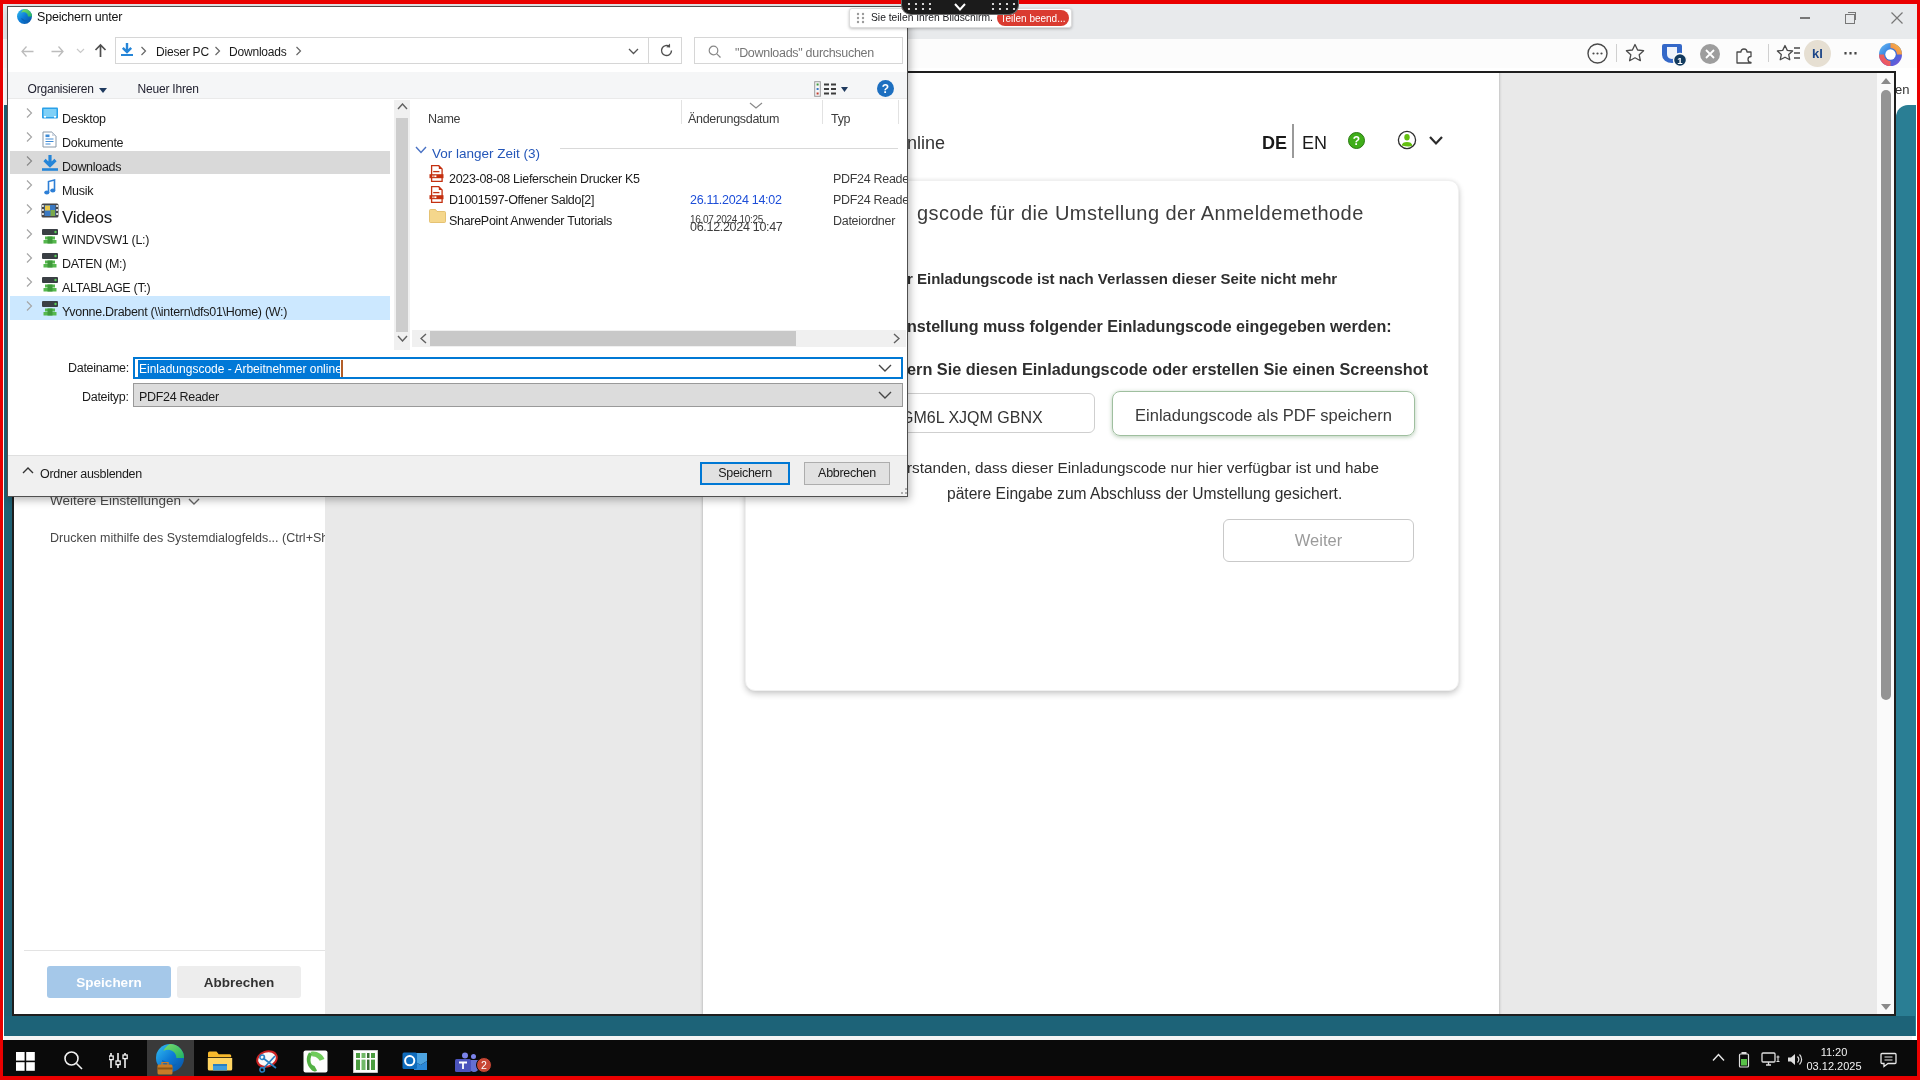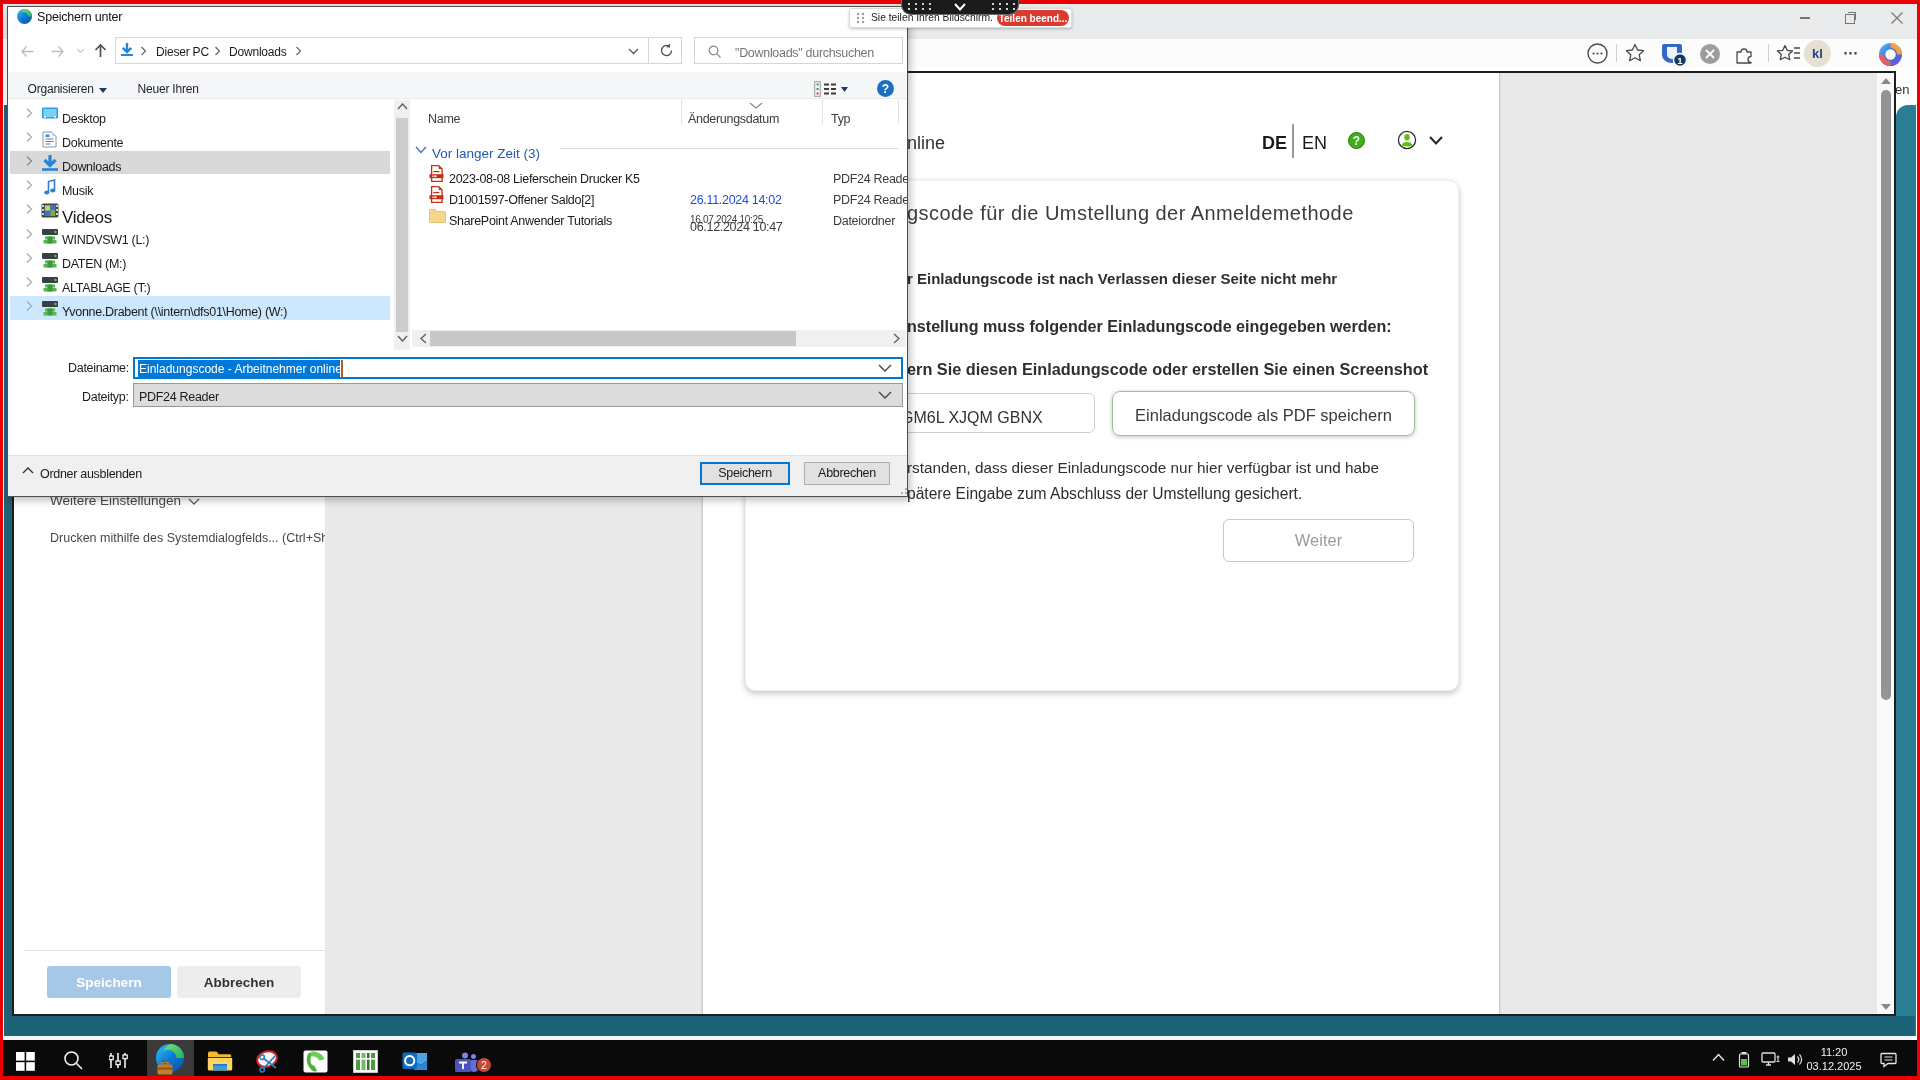--- a/index.html
+++ b/index.html
@@ -103,32 +103,32 @@
     <svg class="abs" style="left:694px;top:58.5px;" width="20" height="20">
       <circle cx="10" cy="10" r="8.6" fill="none" stroke="#2d2d2d" stroke-width="1.3"></circle>
       <ellipse cx="10" cy="7.2" rx="2.7" ry="3.2" fill="#63bf0f"></ellipse>
       <path d="M4.6 15.5 a5.5 4.3 0 0 1 10.8 0 q-2.7 1.8 -10.8 0 Z" fill="#63bf0f"></path>
     </svg>
     <svg class="abs" style="left:725px;top:64px;" width="16" height="11">
         <path d="M2 2 L8 8.5 L14 2" fill="none" stroke="#2b2b2b" stroke-width="2.2"></path>
       </svg>
 
     <div class="abs" id="card" style="left:42px;top:109px;width:714px;height:511px;background:#fff;border-radius:10px;border:1px solid #f0f0f0;box-sizing:border-box;box-shadow:0 3px 6px rgba(0,0,0,0.2),0 0 4px rgba(0,0,0,0.05);"></div>
-    <div class="abs nw" id="h1t" style="left:204px;top:130.5px;font-size:20px;letter-spacing:0.45px;color:#3c3c3c;">gscode für die Umstellung der Anmeldemethode</div>
+    <div class="abs nw" id="h1t" style="left:204px;top:130.5px;font-size:20px;letter-spacing:0.45px;color:#3c3c3c;padding-left:10px;">gscode für die Umstellung der Anmeldemethode</div>
     <div class="abs nw" id="p1t" style="left:204px;top:199px;font-size:15px;font-weight:bold;color:#2e2e2e;">r Einladungscode ist nach Verlassen dieser Seite nicht mehr</div>
     <div class="abs nw" id="p3t" style="left:204px;top:289px;font-size:16.3px;font-weight:bold;color:#2e2e2e;">ern Sie diesen Einladungscode oder erstellen Sie einen Screenshot</div>
     <div class="abs nw" id="p2t" style="left:204px;top:245.5px;font-size:16.1px;font-weight:bold;color:#2e2e2e;">nstellung muss folgender Einladungscode eingegeben werden:</div>
 
     <div class="abs" style="left:67px;top:322px;width:325px;height:40px;border:1px solid #cfcfcf;border-radius:6px;box-sizing:border-box;"></div>
     <div class="abs nw" id="codet" style="left:198px;top:337.5px;font-size:16px;color:#333;">GM6L XJQM GBNX</div>
 
     <div class="abs" style="left:409px;top:320px;width:303px;height:45px;border:1px solid #9fbf9f;border-radius:8px;box-sizing:border-box;box-shadow:0 1px 4px rgba(90,140,90,0.45);"></div>
     <div class="abs nw" id="btnt" style="left:409px;top:335px;width:303px;text-align:center;font-size:16.5px;color:#3a3a3a;">Einladungscode als PDF speichern</div>
     <div class="abs nw" id="p4t" style="left:204px;top:387.5px;font-size:15.3px;color:#2e2e2e;">rstanden, dass dieser Einladungscode nur hier verfügbar ist und habe</div>
-    <div class="abs nw" id="p5t" style="left:204px;top:413.5px;font-size:15.6px;color:#2e2e2e;">pätere Eingabe zum Abschluss der Umstellung gesichert.</div>
+    <div class="abs nw" id="p5t" style="left:204px;top:413.5px;font-size:15.6px;color:#2e2e2e;padding-left:40px;">pätere Eingabe zum Abschluss der Umstellung gesichert.</div>
 
     <div class="abs" style="left:520px;top:448px;width:191px;height:43px;border:1px solid #c9c9c9;border-radius:6px;box-sizing:border-box;"></div>
     <div class="abs nw" style="left:520px;top:460px;width:191px;text-align:center;font-size:16.5px;color:#9b9b9b;">Weiter</div>
   </div>
 
   <div class="abs nw" style="left:38px;top:422px;font-size:13.5px;color:#494949;">Weitere Einstellungen</div>
   <svg class="abs" style="left:176px;top:427px;" width="12" height="8">
       <path d="M1 1 L6 6 L11 1" fill="none" stroke="#666" stroke-width="1.4"></path>
     </svg>
   <div class="abs nw" style="left:38px;top:460px;width:275px;overflow:hidden;font-size:12.5px;color:#474747;">Drucken mithilfe des Systemdialogfelds... (Ctrl+Shift+P)</div>
@@ -441,21 +441,21 @@
     <circle cx="2" cy="2" r="1.2"></circle>
       <circle cx="7" cy="2" r="1.2"></circle>
     <circle cx="2" cy="6" r="1.2"></circle>
       <circle cx="7" cy="6" r="1.2"></circle>
     <circle cx="2" cy="10" r="1.2"></circle>
       <circle cx="7" cy="10" r="1.2"></circle>
   </g>
 </svg>
 <div class="abs nw" style="left:871px;top:12px;font-size:10.3px;color:#202124;z-index:56;">Sie teilen Ihren Bildschirm.</div>
 <div class="abs" style="left:997px;top:10px;width:72px;height:16px;background:#da3b30;border-radius:8px;z-index:56;"></div>
-<div class="abs nw" style="left:997px;top:12.5px;width:72px;text-align:center;font-size:10px;font-weight:bold;color:#fff;z-index:57;">Teilen beend...</div>
+<div class="abs nw" style="left:997px;top:12.5px;width:72px;text-align:center;font-size:10px;font-weight:normal;color:#fff;z-index:57;">Teilen beend...</div>
 <div class="abs" style="left:901px;top:0;width:118px;height:15px;background:#1b1b1b;border:1px solid #6a6a6a;border-top:none;border-radius:0 0 10px 10px;box-sizing:border-box;z-index:90;"></div>
 <svg class="abs" style="left:901px;top:0;z-index:91;" width="118" height="15">
   <g fill="#fff">
     <circle cx="8" cy="4" r="1.1"></circle>
       <circle cx="15" cy="4" r="1.1"></circle>
       <circle cx="22" cy="4" r="1.1"></circle>
       <circle cx="29" cy="4" r="1.1"></circle>
     <circle cx="8" cy="9" r="1.1"></circle>
       <circle cx="15" cy="9" r="1.1"></circle>
       <circle cx="22" cy="9" r="1.1"></circle>

